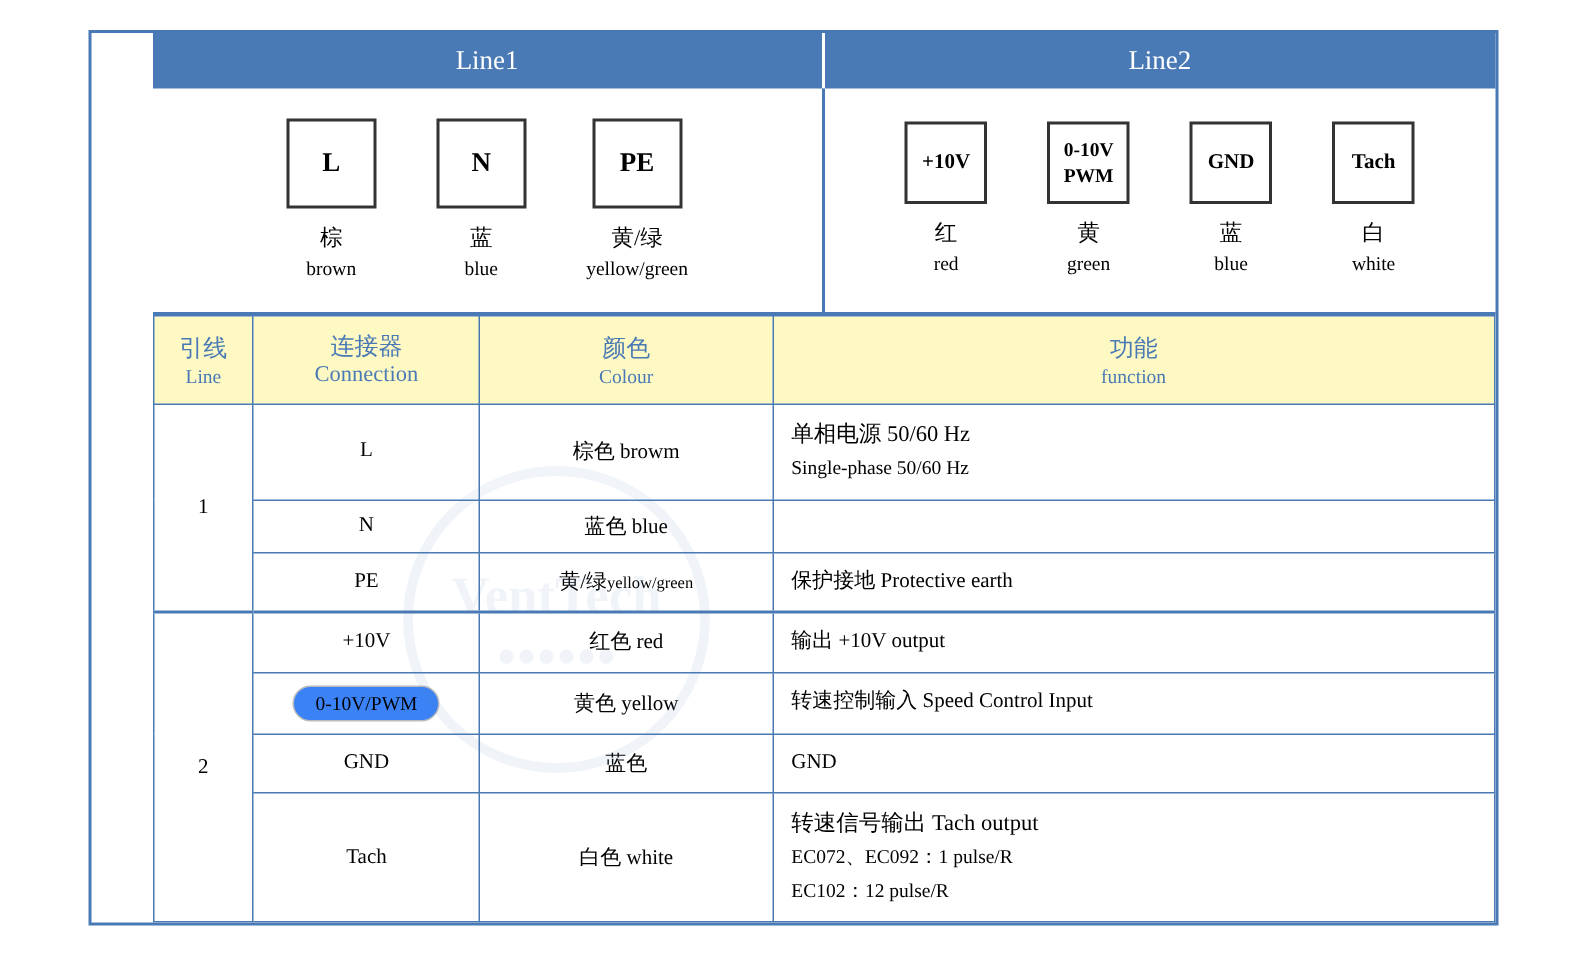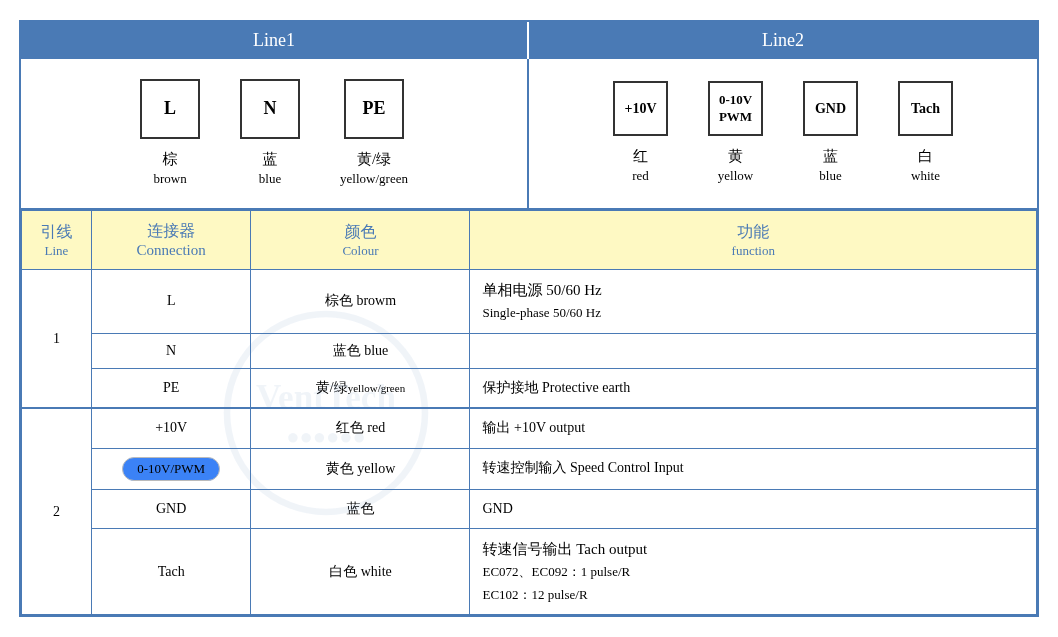--- a/index.html
+++ b/index.html
@@ -6,23 +6,24 @@
     body {
       font-family: "SimSun", "宋体", serif;
       background: #fff;
       display: flex;
       justify-content: center;
       align-items: center;
       min-height: 100vh;
       padding: 10px;
     }
     .main-container {
-      width: 1020px;
+      width: 940px;
       border: 2px solid #4a7ab5;
       background: #fff;
+      padding-left: 41px;
     }
     
     .header-row {
       display: flex;
       background: #4a7ab5;
     }
     .header-line1, .header-line2 {
       color: #fff;
       font-size: 18px;
       font-weight: normal;
@@ -207,21 +208,21 @@
         <div class="connector-box small">+10V</div>
         <div class="connector-label">
           <span class="zh">红</span>
             <span class="en">red</span>
         </div>
       </div>
       <div class="connector-group">
         <div class="connector-box small" style="font-size:13px; text-align:center; line-height:1.3;">0-10V<br>PWM</div>
         <div class="connector-label">
           <span class="zh">黄</span>
-            <span class="en">yellow</span>
+            <span class="en">green</span>
         </div>
       </div>
       <div class="connector-group">
         <div class="connector-box small">GND</div>
         <div class="connector-label">
           <span class="zh">蓝</span>
             <span class="en">blue</span>
         </div>
       </div>
       <div class="connector-group">

